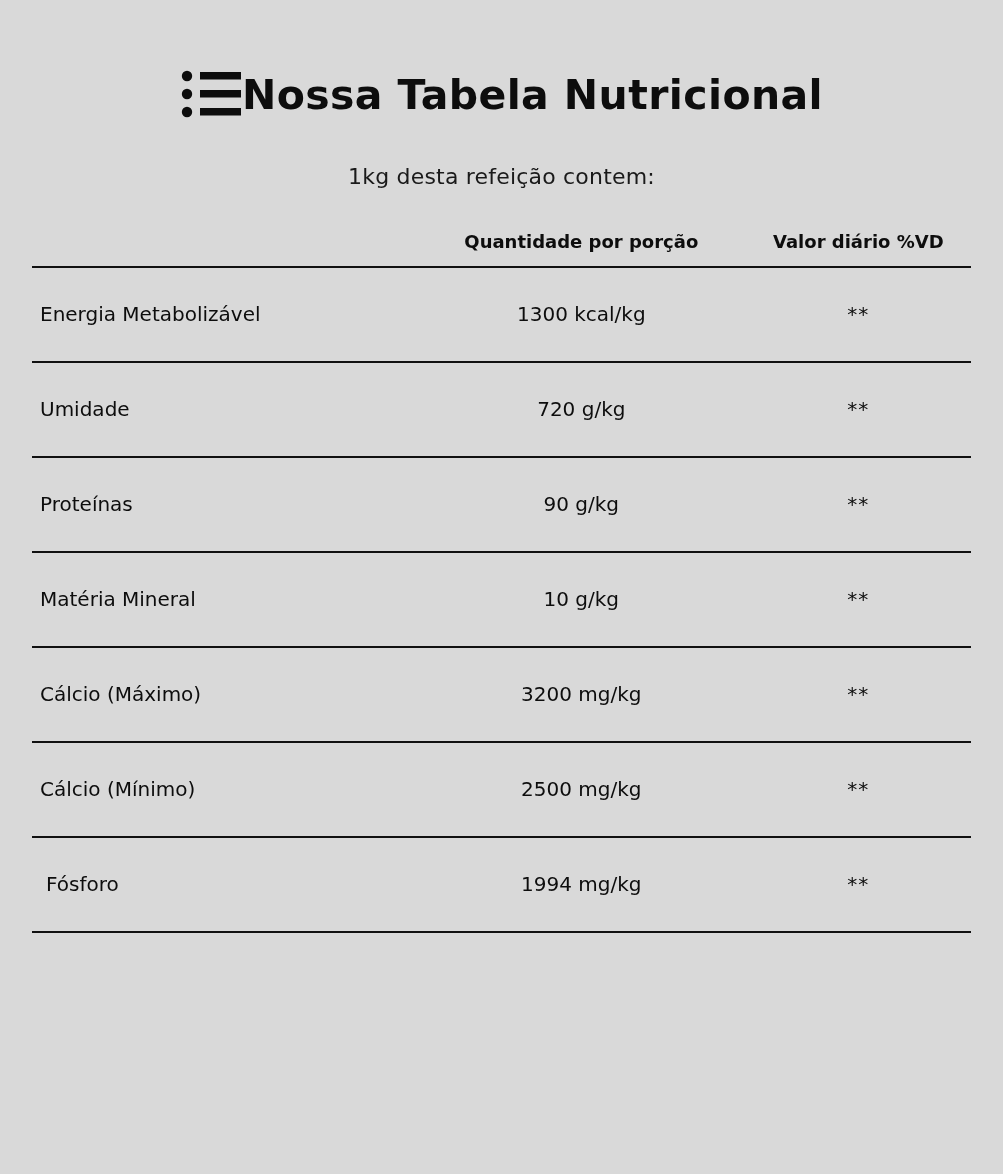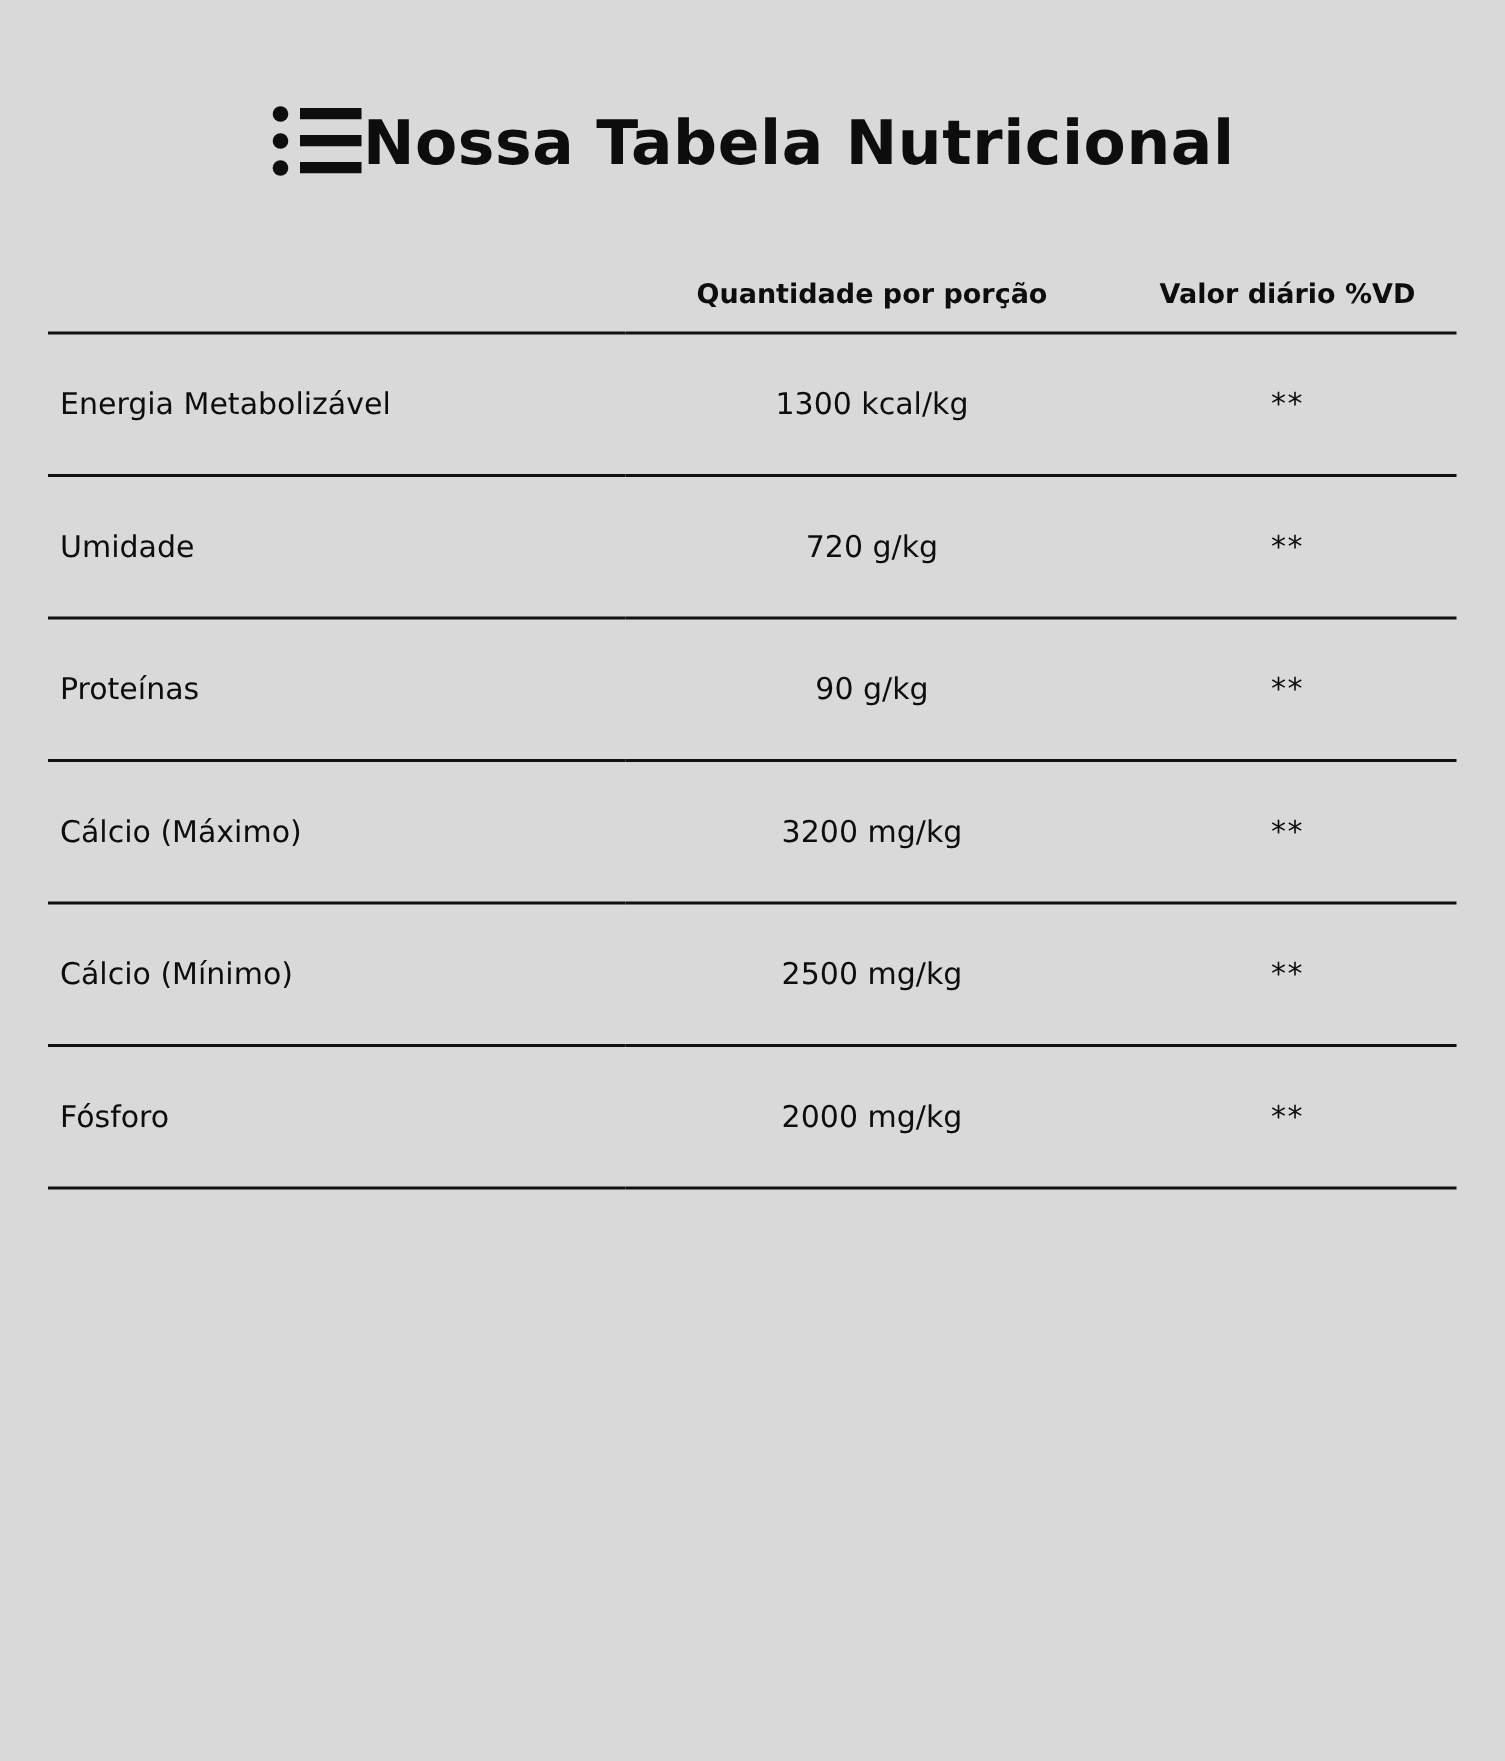--- a/index.html
+++ b/index.html
@@ -125,20 +125,21 @@
         <circle cx="7" cy="26" r="5.2" fill="#0d0d0d"></circle>
         <circle cx="7" cy="44" r="5.2" fill="#0d0d0d"></circle>
         <rect x="20" y="4" width="41" height="7.5" fill="#0d0d0d"></rect>
         <rect x="20" y="22" width="41" height="7.5" fill="#0d0d0d"></rect>
         <rect x="20" y="40" width="41" height="7.5" fill="#0d0d0d"></rect>
       </svg>
     </span>
     <h1 class="title">Nossa Tabela Nutricional</h1>
   </div>
 
+  <p class="subtitle">1kg desta refeição contem:</p>
 
   <table class="table">
     <colgroup>
       <col class="c-name">
       <col class="c-qty">
       <col class="c-vd">
     </colgroup>
     <thead>
       <tr>
         <th class="th-name"></th>
@@ -156,30 +157,35 @@
         <td class="cell-name">Umidade</td>
         <td class="cell-qty">720 g/kg</td>
         <td class="cell-vd">**</td>
       </tr>
       <tr>
         <td class="cell-name">Proteínas</td>
         <td class="cell-qty">90 g/kg</td>
         <td class="cell-vd">**</td>
       </tr>
       <tr>
+        <td class="cell-name">Matéria Mineral</td>
+        <td class="cell-qty">10 g/kg</td>
+        <td class="cell-vd">**</td>
+      </tr>
+      <tr>
         <td class="cell-name">Cálcio (Máximo)</td>
         <td class="cell-qty">3200 mg/kg</td>
         <td class="cell-vd">**</td>
       </tr>
       <tr>
         <td class="cell-name">Cálcio (Mínimo)</td>
         <td class="cell-qty">2500 mg/kg</td>
         <td class="cell-vd">**</td>
       </tr>
       <tr>
         <td class="cell-name">Fósforo</td>
-        <td class="cell-qty">2000 mg/kg</td>
+        <td class="cell-qty">1994 mg/kg</td>
         <td class="cell-vd">**</td>
       </tr>
     </tbody>
   </table>
 
 </div>
 
 </body></html>

